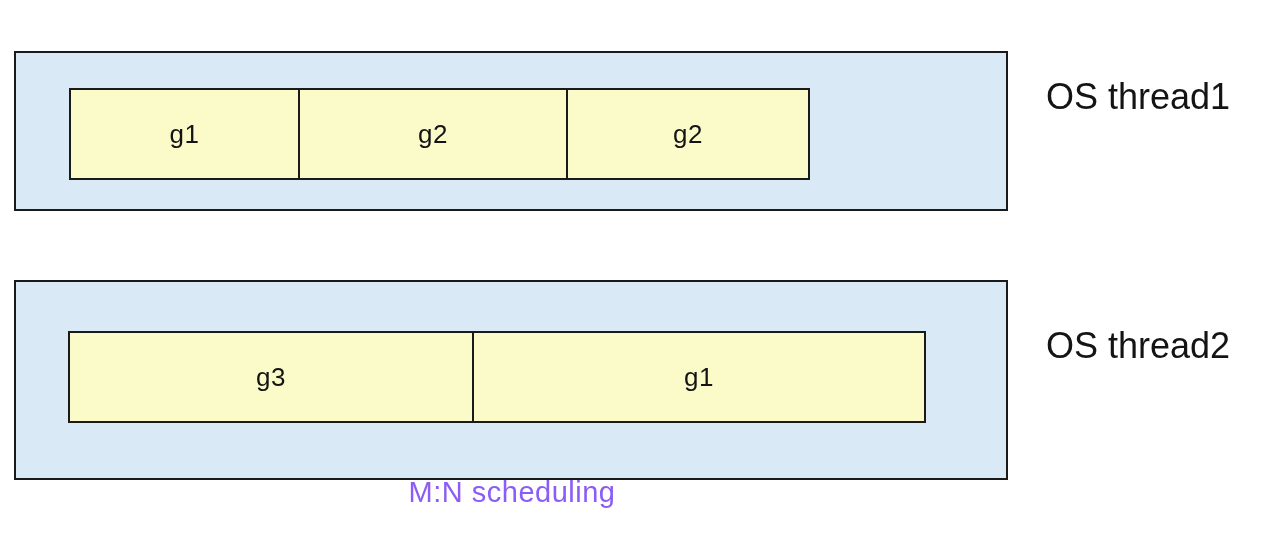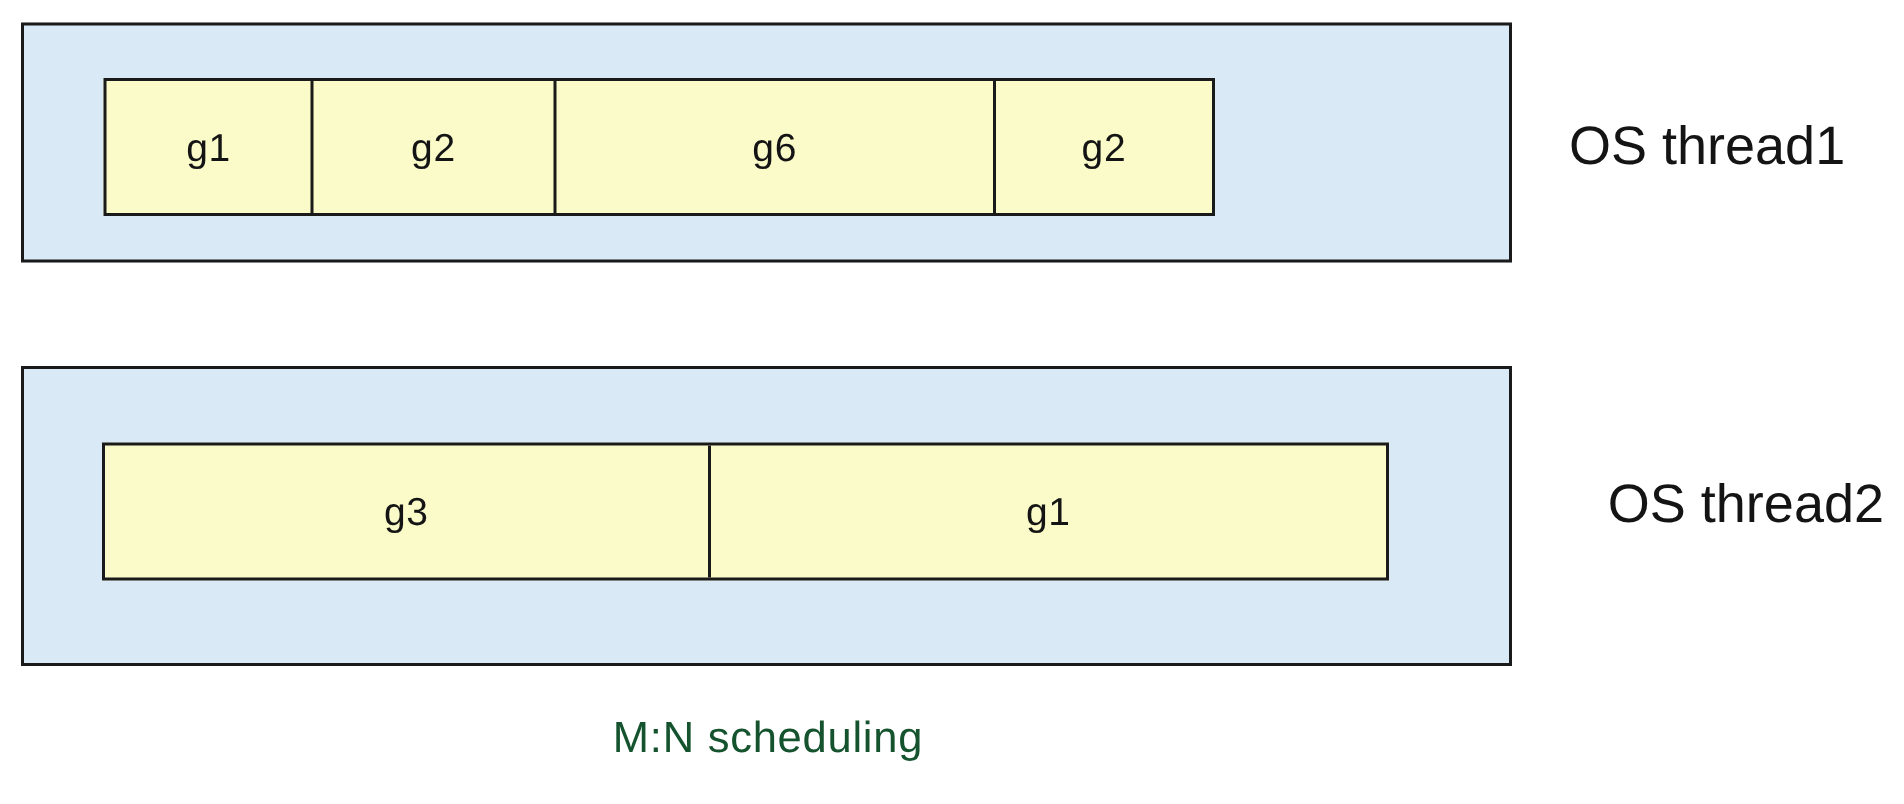--- a/index.html
+++ b/index.html
@@ -11,20 +11,21 @@
     background: #ffffff;
     font-family: "Liberation Sans", "DejaVu Sans", sans-serif;
     overflow: hidden;
   }
   .thread-box {
     position: absolute;
     left: 14px;
     width: 994px;
     background: #d9e9f6;
     border: 2px solid #1a1a1a;
+    margin-top: 36px;
   }
   .thread-box.t1 { top: 15px;  height: 160px; }
   .thread-box.t2 { top: 244px; height: 200px; }
   .block-row {
     position: absolute;
     display: flex;
     height: 92px;
     border: 2px solid #1a1a1a;
     background: #fbfac9;
   }
@@ -43,51 +44,50 @@
   .thread-label {
     position: absolute;
     left: 1046px;
     width: 210px;
     font-size: 36px;
     color: #141414;
     line-height: 32px;
     white-space: nowrap;
   }
   .thread-label.l1 { top: 81px; }
-  .thread-label.l2 { top: 320px; text-align: right; }
+  .thread-label.l2 { top: 330px; }
   .caption {
     position: absolute;
     left: 312px;
     top: 476px;
     width: 400px;
     text-align: center;
     font-size: 29px;
     font-weight: 500;
-    color: #14532d;
+    color: #8b5cf6;
     letter-spacing: 0.5px;
   }
   .watermark {
     position: absolute;
     right: 23px;
     top: 499px;
     font-size: 20px;
     color: #c9c9c9;
     letter-spacing: 1px;
   }
 </style>
 </head>
 <body>
 
 <div class="page">
 
   <div class="thread-box t1">
     <div class="block-row">
       <div class="gblock" style="flex:138 0 0">g1</div>
       <div class="gblock" style="flex:162 0 0">g2</div>
-      <div class="gblock" style="flex:295 0 0">g6</div>
       <div class="gblock" style="flex:146 0 0">g2</div>
     </div>
   </div>
   <div class="thread-label l1">OS thread1</div>
 
   <div class="thread-box t2">
     <div class="block-row">
       <div class="gblock" style="flex:108 0 0">g3</div>
       <div class="gblock" style="flex:121 0 0">g1</div>
     </div>

